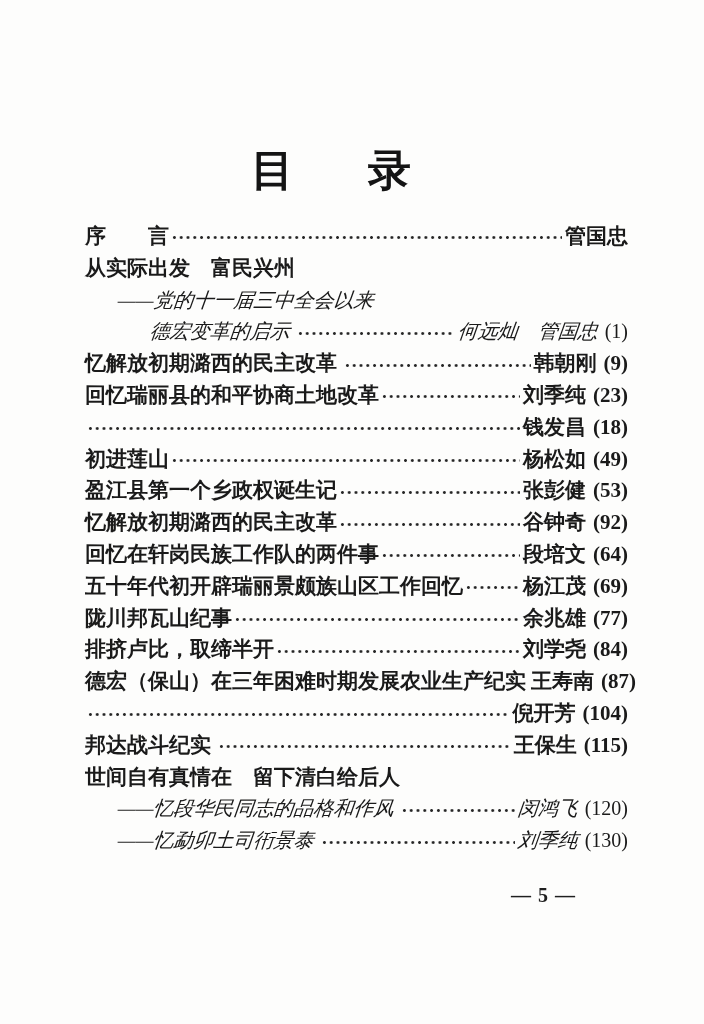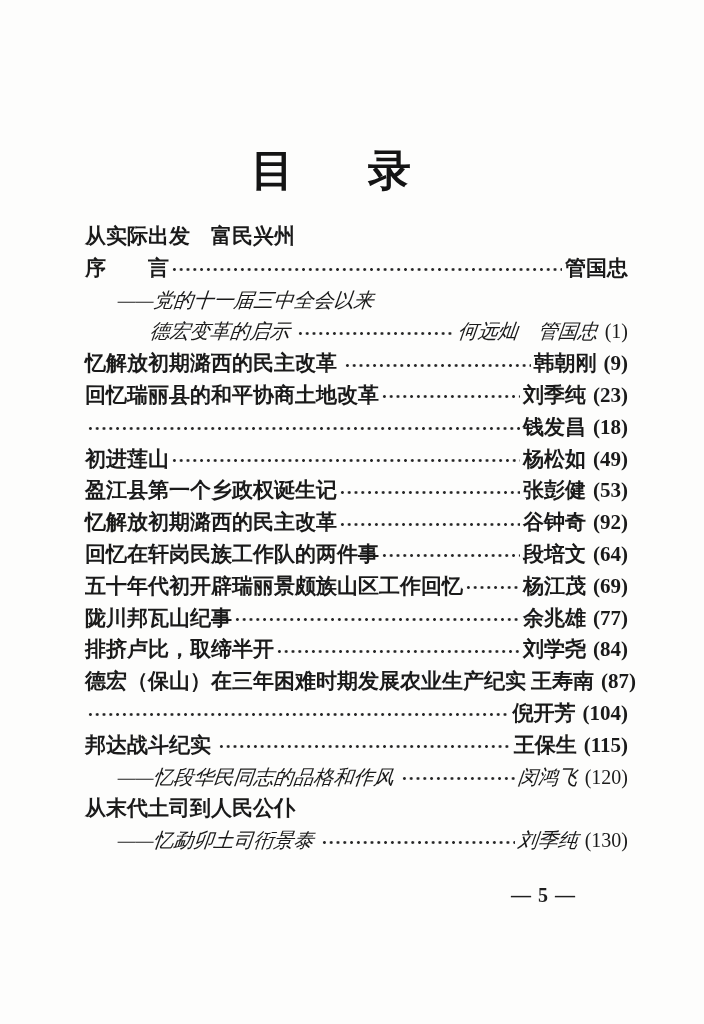--- a/index.html
+++ b/index.html
@@ -85,39 +85,39 @@
 <body>
 
 <div class="page">
 
   <div class="doc-title">
     <span>目</span>
     <span>录</span>
   </div>
 
   <div class="toc">
+      <div class="row indent-0"><span class="etitle">序　　言</span><span class="leader"></span><span class="eauthors">管国忠</span></div>
       <div class="row indent-0"><span class="etitle">从实际出发　富民兴州</span></div>
-      <div class="row indent-0"><span class="etitle">序　　言</span><span class="leader"></span><span class="eauthors">管国忠</span></div>
       <div class="row indent-1 kai"><span class="etitle">——党的十一届三中全会以来</span></div>
       <div class="row indent-2 kai"><span class="etitle">德宏变革的启示 </span><span class="leader"></span><span class="eauthors">何远灿　管国忠</span><span class="epage">(1)</span></div>
       <div class="row indent-0"><span class="etitle">忆解放初期潞西的民主改革 </span><span class="leader"></span><span class="eauthors">韩朝刚</span><span class="epage">(9)</span></div>
       <div class="row indent-0"><span class="etitle">回忆瑞丽县的和平协商土地改革</span><span class="leader"></span><span class="eauthors">刘季纯</span><span class="epage">(23)</span></div>
       <div class="row indent-0"><span class="leader"></span><span class="eauthors">钱发昌</span><span class="epage">(18)</span></div>
       <div class="row indent-0"><span class="etitle">初进莲山</span><span class="leader"></span><span class="eauthors">杨松如</span><span class="epage">(49)</span></div>
       <div class="row indent-0"><span class="etitle">盈江县第一个乡政权诞生记</span><span class="leader"></span><span class="eauthors">张彭健</span><span class="epage">(53)</span></div>
       <div class="row indent-0"><span class="etitle">忆解放初期潞西的民主改革</span><span class="leader"></span><span class="eauthors">谷钟奇</span><span class="epage">(92)</span></div>
       <div class="row indent-0"><span class="etitle">回忆在轩岗民族工作队的两件事</span><span class="leader"></span><span class="eauthors">段培文</span><span class="epage">(64)</span></div>
       <div class="row indent-0"><span class="etitle">五十年代初开辟瑞丽景颇族山区工作回忆</span><span class="leader"></span><span class="eauthors">杨江茂</span><span class="epage">(69)</span></div>
       <div class="row indent-0"><span class="etitle">陇川邦瓦山纪事</span><span class="leader"></span><span class="eauthors">余兆雄</span><span class="epage">(77)</span></div>
       <div class="row indent-0"><span class="etitle">排挤卢比，取缔半开</span><span class="leader"></span><span class="eauthors">刘学尧</span><span class="epage">(84)</span></div>
       <div class="row indent-0"><span class="etitle">德宏（保山）在三年困难时期发展农业生产纪实</span><span class="leader"></span><span class="eauthors">王寿南</span><span class="epage">(87)</span></div>
       <div class="row indent-0"><span class="leader"></span><span class="eauthors">倪开芳</span><span class="epage">(104)</span></div>
       <div class="row indent-0"><span class="etitle">邦达战斗纪实 </span><span class="leader"></span><span class="eauthors">王保生</span><span class="epage">(115)</span></div>
+      <div class="row indent-0"><span class="etitle">世间自有真情在　留下清白给后人</span></div>
       <div class="row indent-1 kai"><span class="etitle">——忆段华民同志的品格和作风 </span><span class="leader"></span><span class="eauthors">闵鸿飞</span><span class="epage">(120)</span></div>
-      <div class="row indent-0"><span class="etitle">从末代土司到人民公仆</span></div>
       <div class="row indent-1 kai"><span class="etitle">——忆勐卯土司衎景泰 </span><span class="leader"></span><span class="eauthors">刘季纯</span><span class="epage">(130)</span></div>
     </div>
 
   <div class="footer">
     <span>— 5 —</span>
   </div>
 
 </div>
 
 </body></html>

